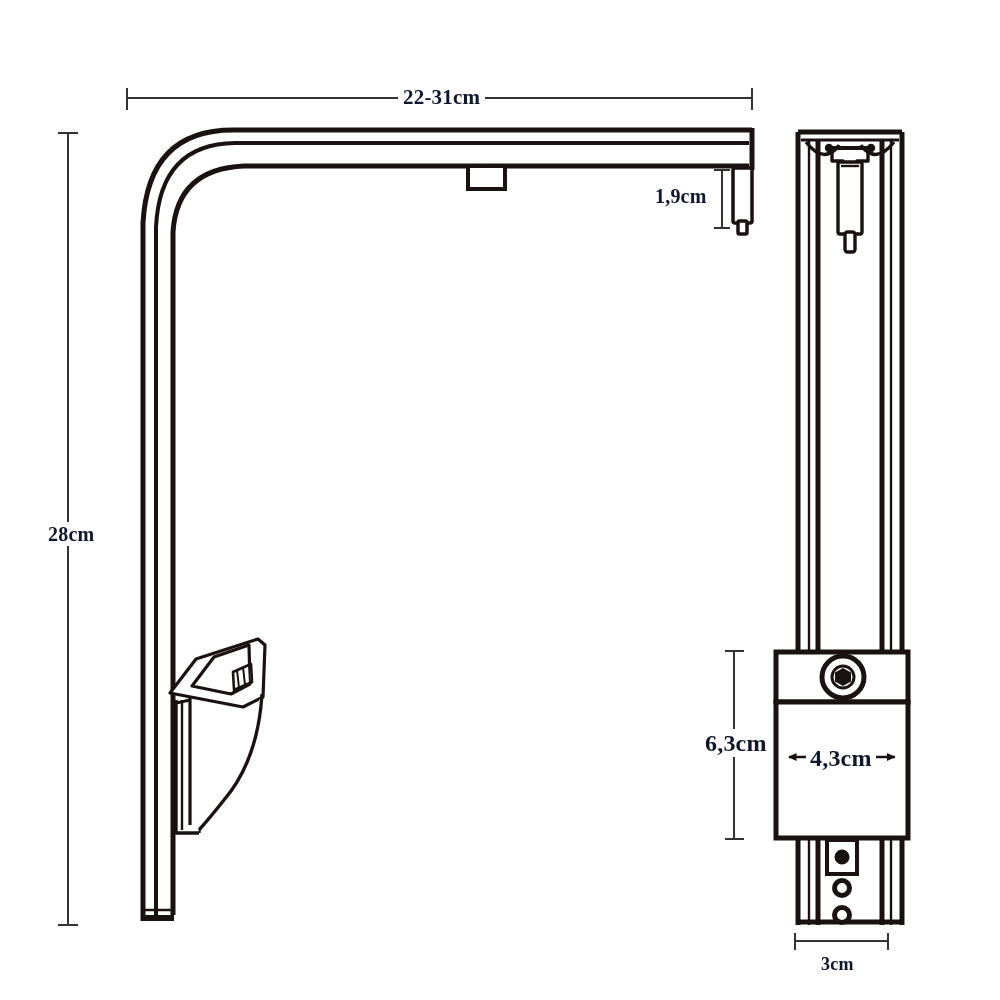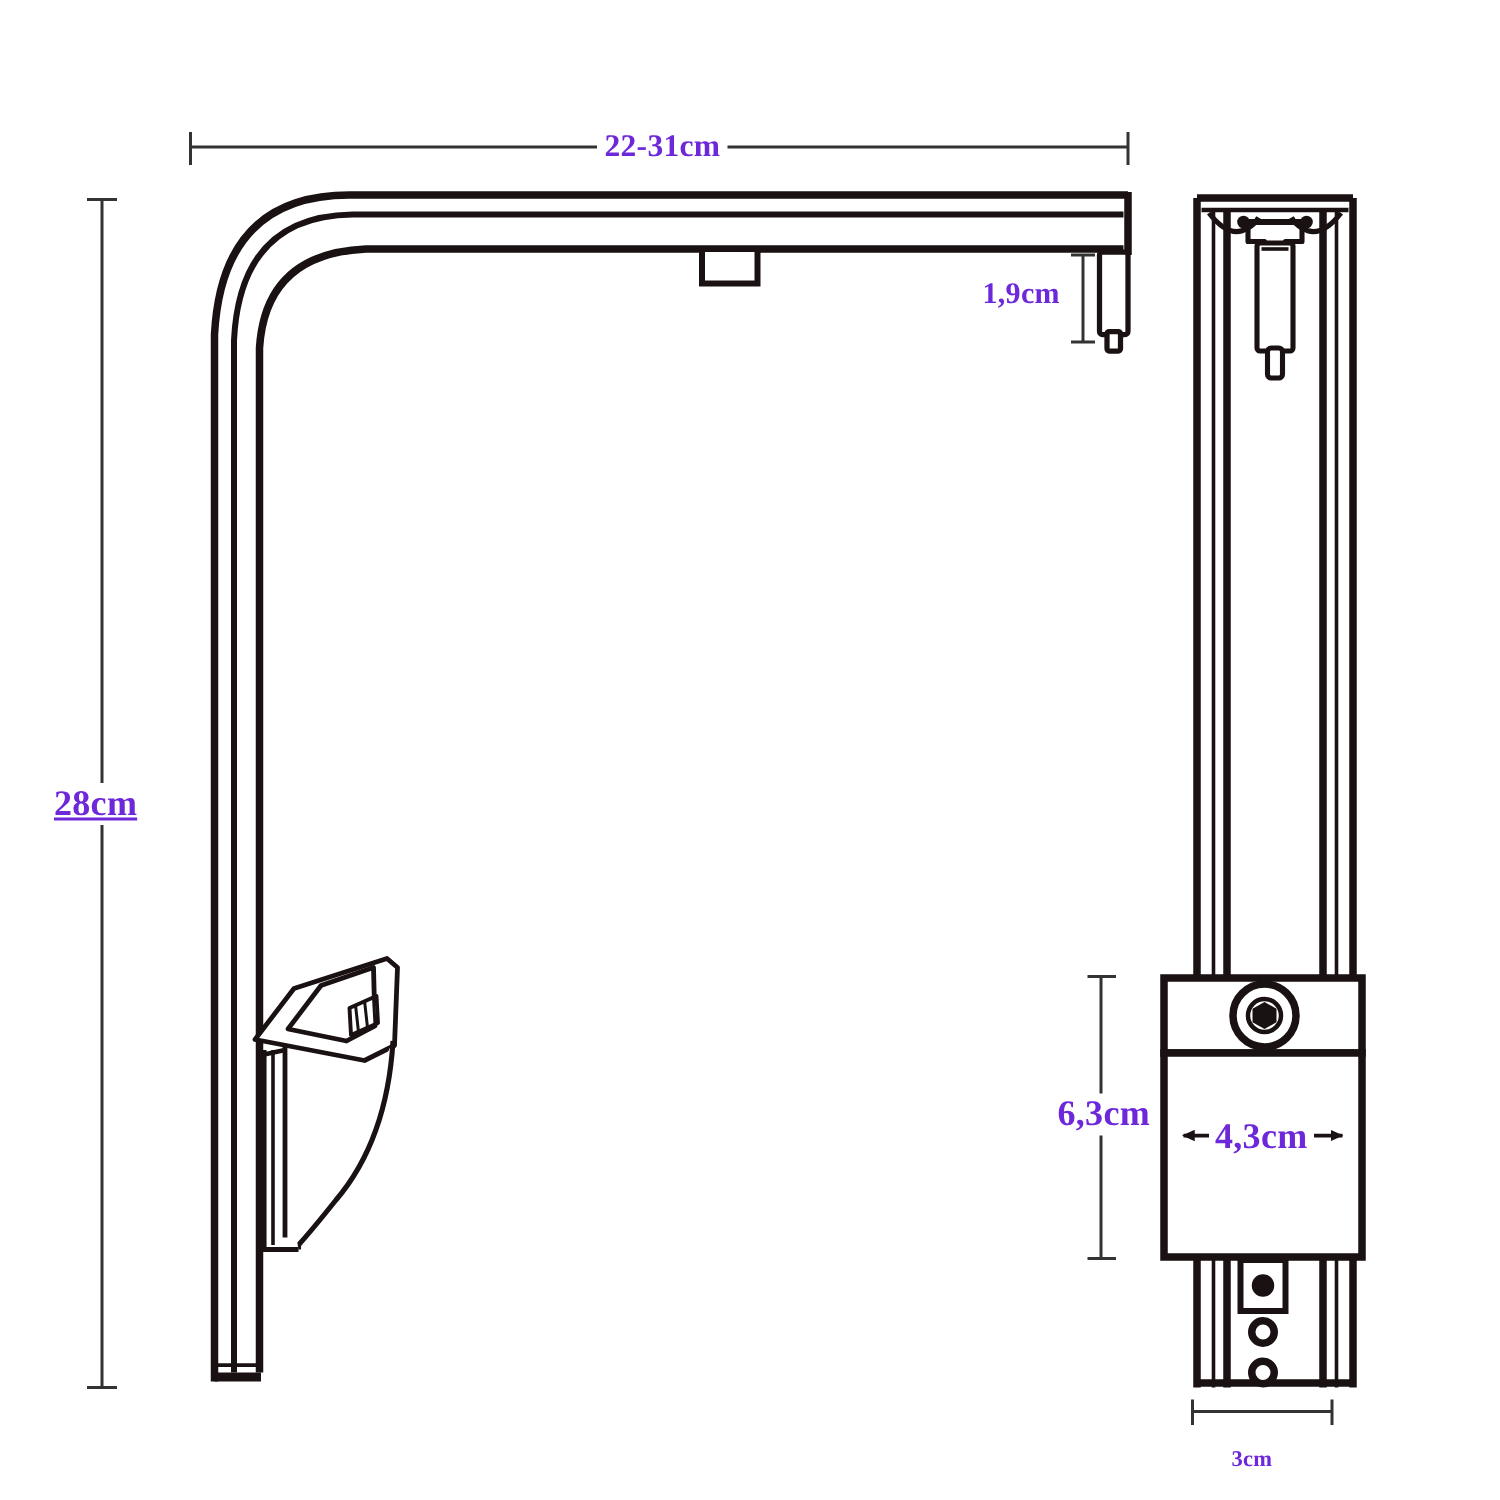--- a/index.html
+++ b/index.html
@@ -25,33 +25,33 @@
     top: 0;
     left: 0;
     width: 1000px;
     height: 1000px;
     display: block;
   }
   .dim-label {
     position: absolute;
     font-family: "Liberation Serif", "DejaVu Serif", serif;
     font-weight: 700;
-    color: #6d28d9;
+    color: #0f172a;
     white-space: nowrap;
     background: #ffffff;
     line-height: 1;
     letter-spacing: 0.2px;
     user-select: none;
   }
   .lbl-width   { font-size: 21px; left: 398px; top: 87px;  padding: 0 5px; }
-  .lbl-height  { font-size: 24px; left: 32px;  top: 522px; padding: 2px 4px; text-decoration: underline; }
+  .lbl-height  { font-size: 20px; left: 44px;  top: 522px; padding: 2px 4px; }
   .lbl-drop    { font-size: 20px; left: 652px; top: 185px; padding: 1px 3px; }
   .lbl-clamph  { font-size: 24px; left: 702px; top: 729px; padding: 2px 3px; }
   .lbl-clampw  { font-size: 24px; left: 806px; top: 746px; padding: 0 4px; }
-  .lbl-railw   { font-size: 15px; left: 818px; top: 955px; padding: 0 3px; margin-top: 11px; }
+  .lbl-railw   { font-size: 18px; left: 818px; top: 955px; padding: 0 3px; }
 </style>
 </head>
 <body>
 
 <div id="drawing-root">
 
   <svg class="drawing-canvas" viewBox="0 0 1000 1000">
     <defs>
       <marker id="arrow-right" markerWidth="9" markerHeight="9" refX="8" refY="4.5" orient="auto" markerUnits="userSpaceOnUse">
         <path d="M0,0.6 L8.5,4.5 L0,8.4 z" fill="#1a1112"></path>

